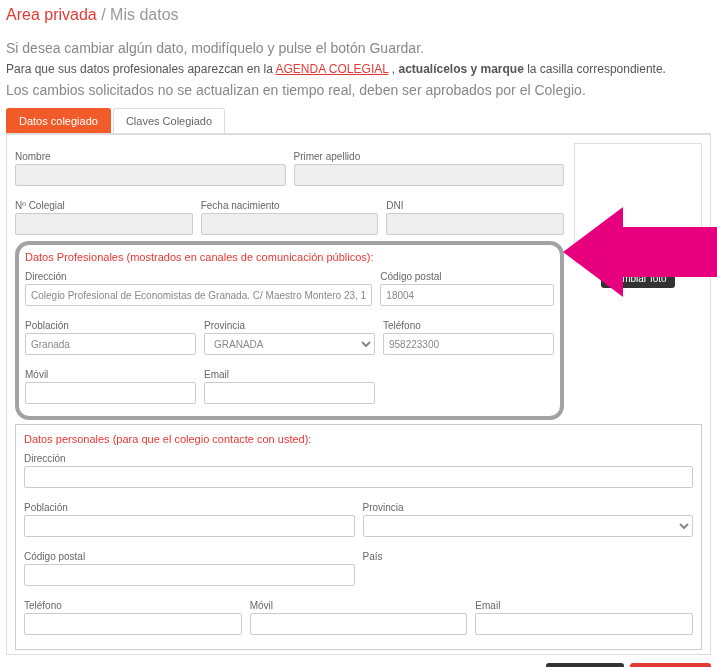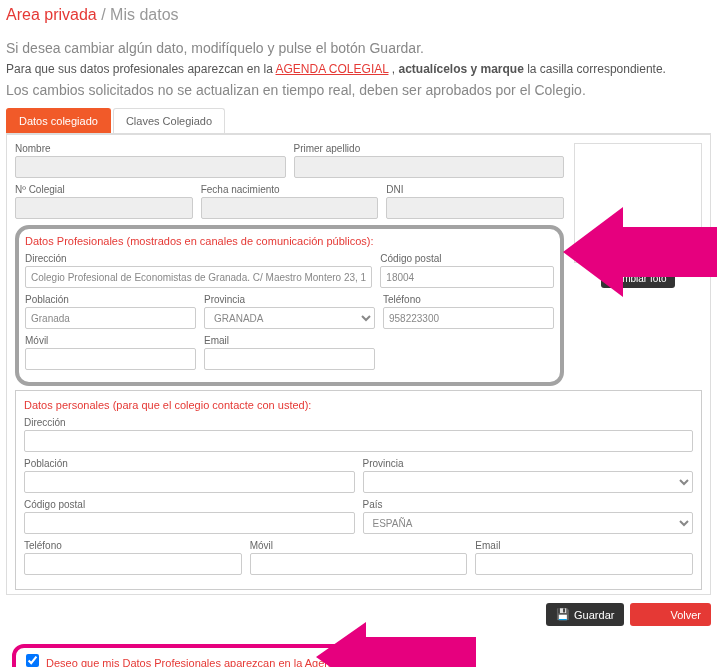--- a/index.html
+++ b/index.html
@@ -7,21 +7,21 @@
     .breadcrumb { font-size: 16px; color: #999; margin-bottom: 16px; }
     .breadcrumb .lvl1 { color: #e53935; }
     .intro { font-size: 14px; color: #888; margin-bottom: 6px; }
     .intro-strong { color: #555; font-size: 12px; margin-bottom: 6px; }
     .intro-strong a { color: #e53935; text-decoration: underline; }
     .intro-strong b { font-weight: bold; }
     .tabs { display: flex; border-bottom: 1px solid #ddd; margin-top: 10px; }
     .tab { padding: 6px 12px; font-size: 11px; border: 1px solid #ddd; border-bottom: none; background: #fff; color: #666; cursor: pointer; border-radius: 3px 3px 0 0; margin-right: 2px; }
     .tab.active { background: #f15a29; color: #fff; border-color: #f15a29; }
     .form-area { border: 1px solid #ddd; padding: 8px 8px 4px 8px; position: relative; }
-    .row { display: flex; gap: 8px; }
+    .row { display: flex; gap: 8px; margin-top: 8px; }
     .col { flex: 1; display: flex; flex-direction: column; margin-bottom: 6px; }
     label { font-size: 10px; color: #666; margin-bottom: 2px; }
     input[type="text"], select { height: 22px; border: 1px solid #ccc; border-radius: 2px; padding: 2px 5px; font-size: 10px; color: #888; background: #fff; width: 100%; }
     input[readonly] { background: #eee; }
     .photo-box { width: 128px; margin-left: 10px; display: flex; flex-direction: column; align-items: center; }
     .photo-placeholder { width: 128px; height: 120px; border: 1px solid #ddd; background: #fff; }
     .photo-btn { margin-top: 6px; background: #333; color: #fff; border: none; padding: 4px 8px; font-size: 10px; border-radius: 3px; cursor: pointer; }
     .section-border { border: 1px solid #ccc; padding: 8px; margin-top: 4px; }
     .section-title-red { color: #e53935; font-size: 11px; margin-bottom: 6px; }
     .highlight-box { border: 4px solid #a3a3a3; border-radius: 14px; padding: 6px; }
@@ -155,21 +155,20 @@
           <select><option></option></select>
         </div>
     </div>
     <div class="row">
       <div class="col">
           <label>Código postal</label>
           <input type="text" style="">
         </div>
       <div class="col">
           <label>País</label>
-          <select><option>ESPAÑA</option></select>
         </div>
     </div>
     <div class="row">
       <div class="col">
           <label>Teléfono</label>
           <input type="text" style="">
         </div>
       <div class="col">
           <label>Móvil</label>
           <input type="text" style="">

